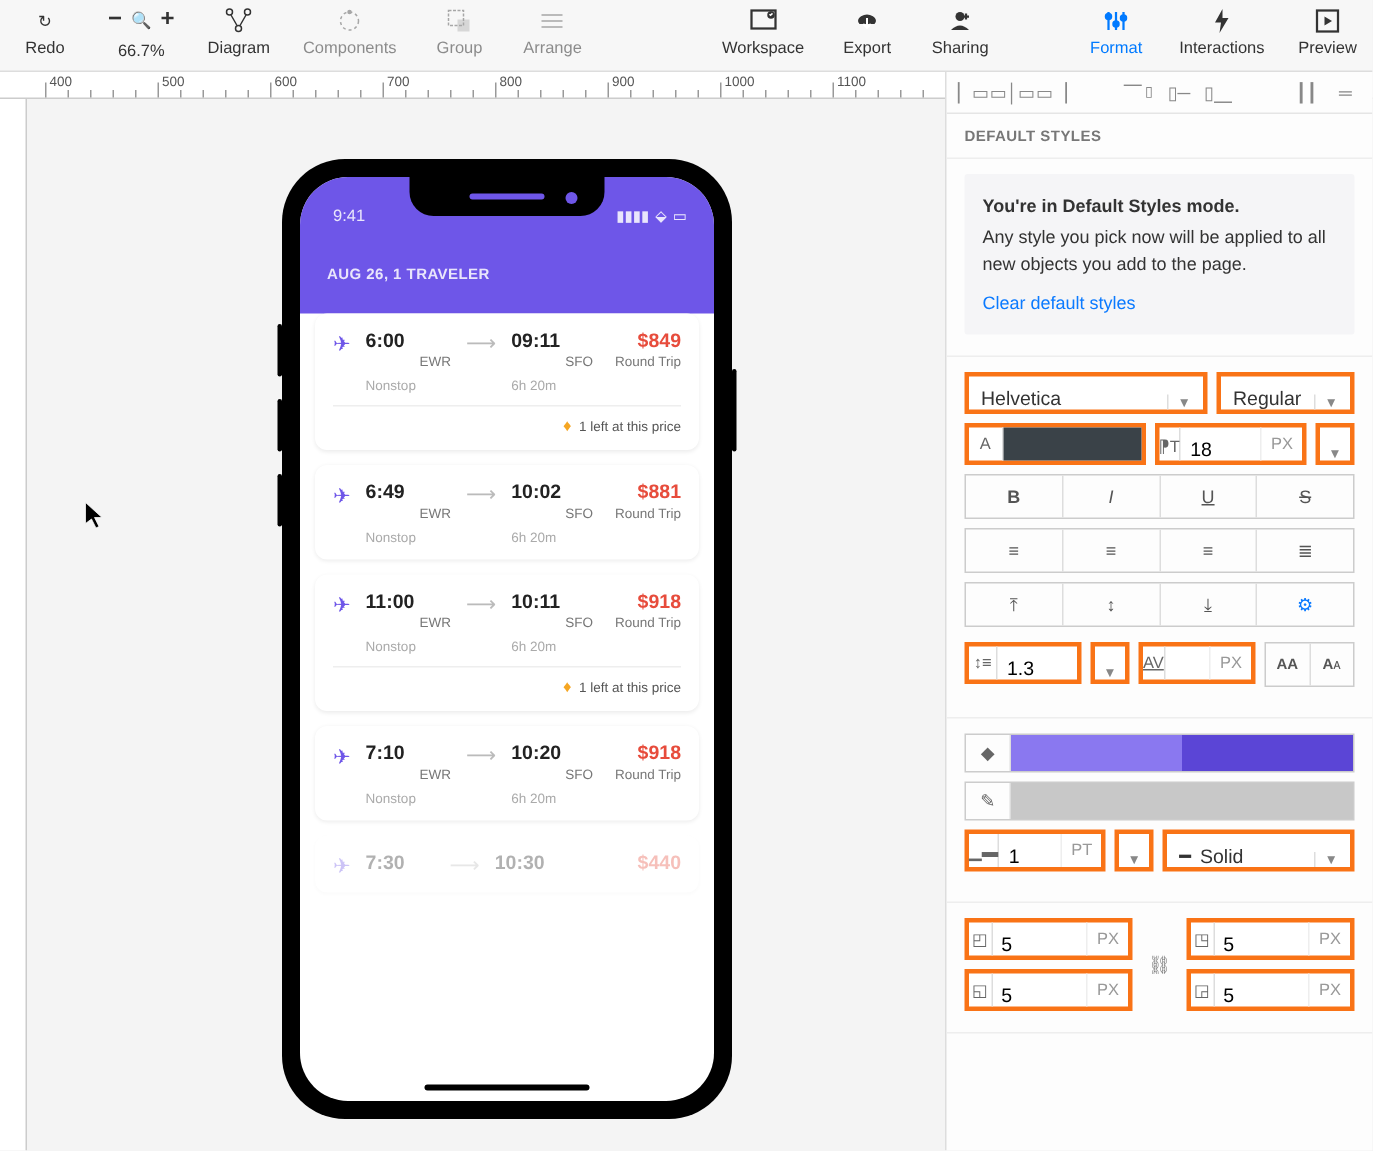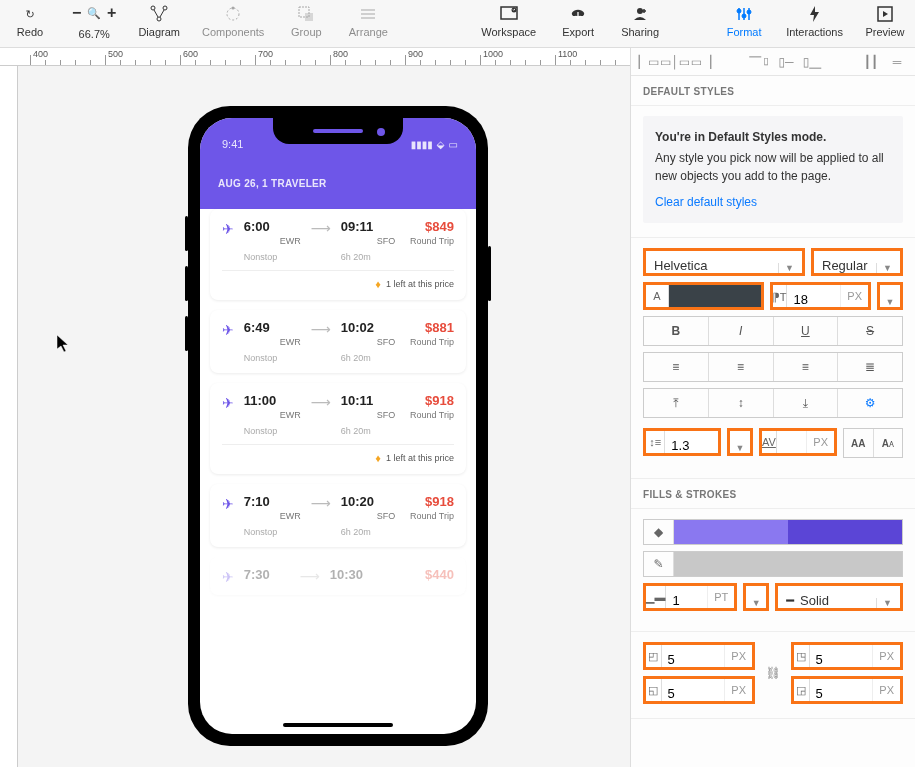--- a/index.html
+++ b/index.html
@@ -487,21 +487,20 @@
       </div>
       <div class="btnrow" style="flex:0 0 60px;margin:0">
         <div class="b" style="font-size:10px">
             <b>AA</b>
           </div>
         <div class="b" style="font-size:10px"><b>A</b>ᴀ</div>
       </div>
     </div>
   </div>
 
-  <div class="sec-title">FILLS &amp; STROKES</div>
   <div class="sec-body">
     <div class="colorbar">
       <div class="ci">◆</div>
       <div class="cfill">
           <div class="grad-a"></div>
           <div class="grad-b"></div>
         </div>
     </div>
     <div class="colorbar">
       <div class="ci">✎</div>

